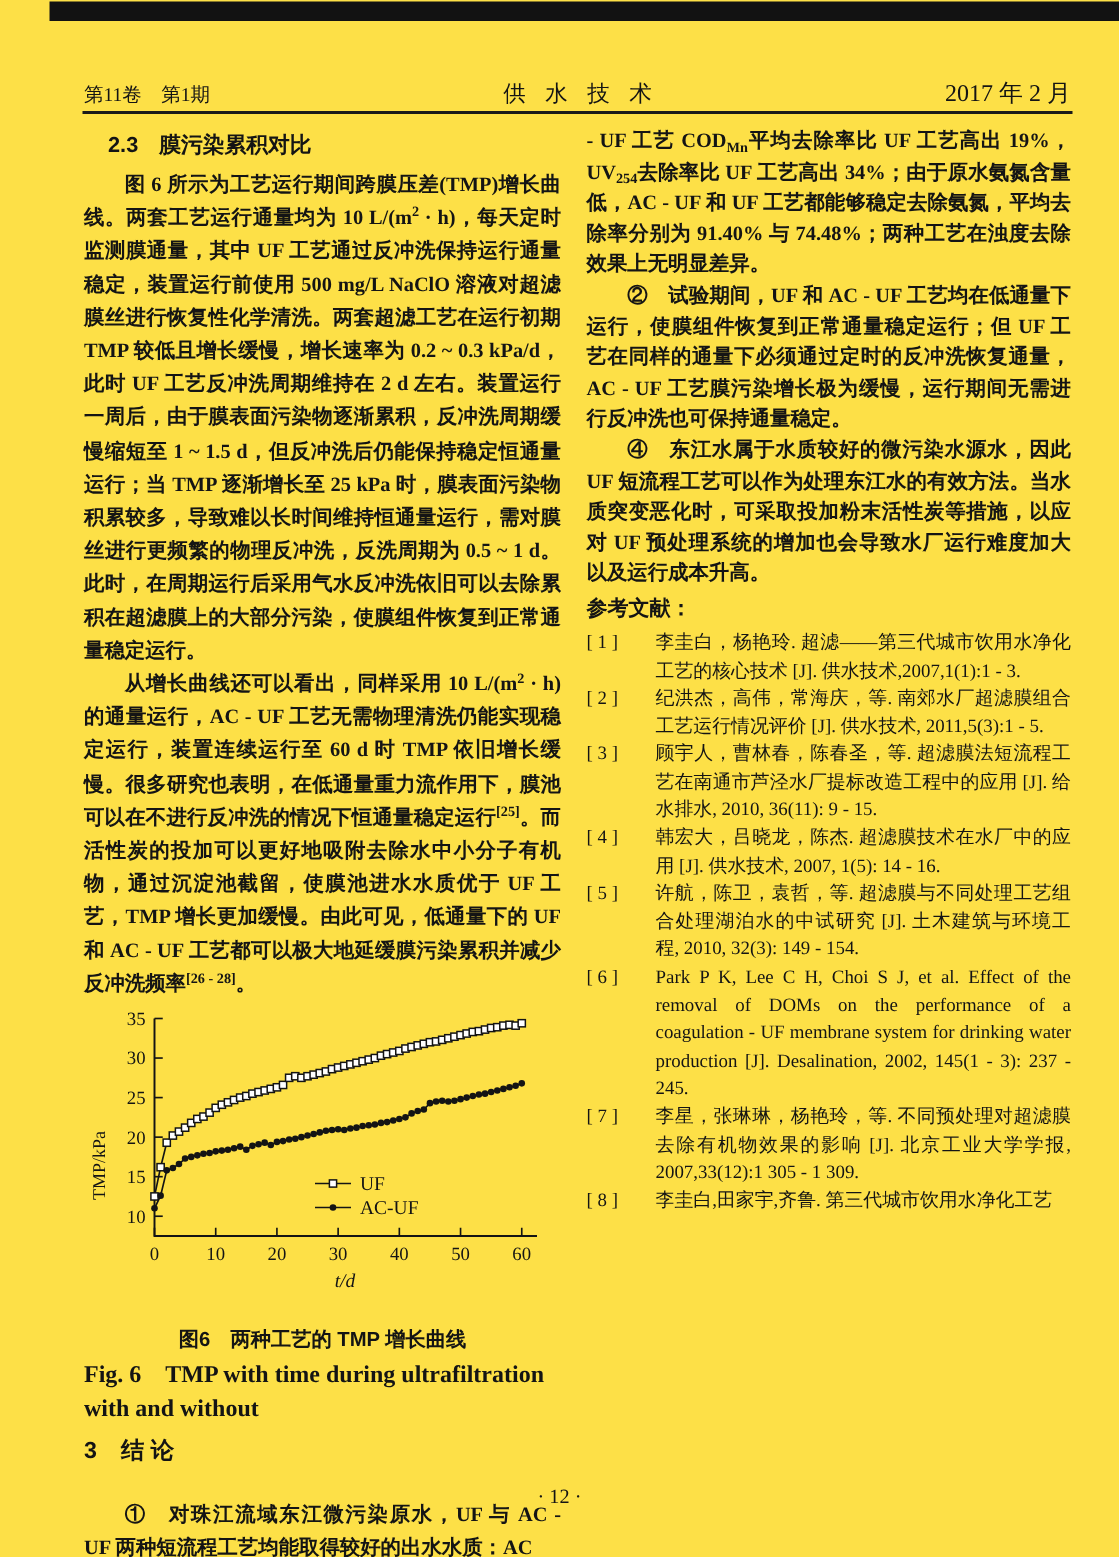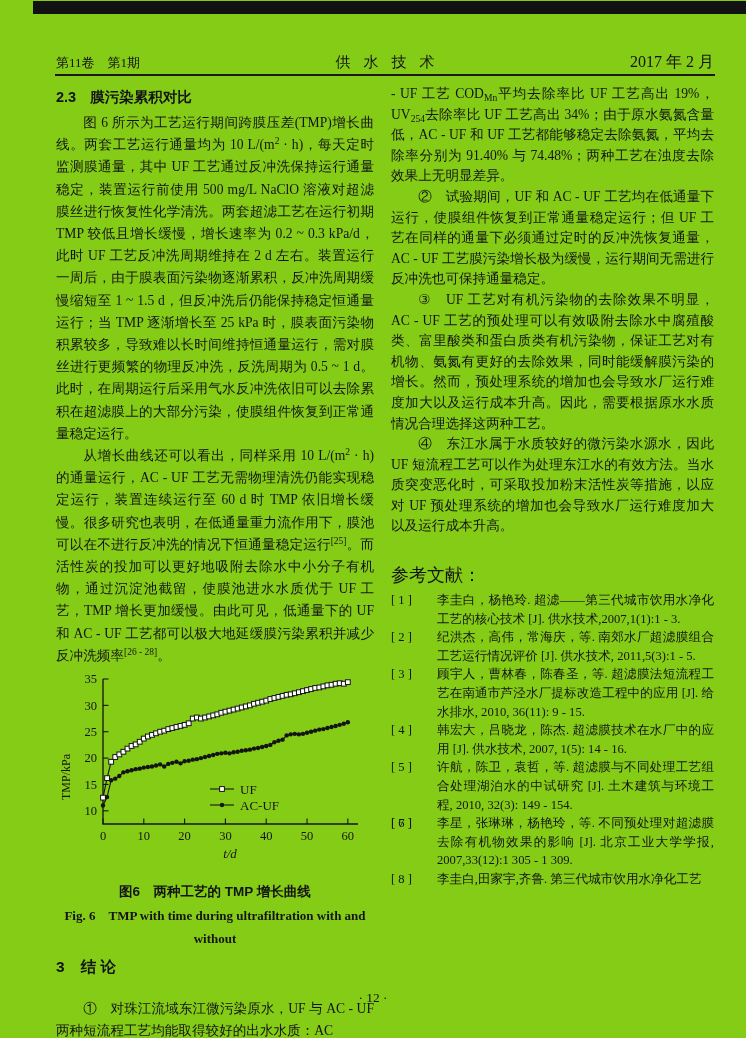--- a/index.html
+++ b/index.html
@@ -1,42 +1,42 @@
 <!DOCTYPE html>
 <html><head>
 <meta charset="utf-8">
 <style>
   html,body{margin:0;padding:0;background:#e8e8e6;}
-  .page{position:relative;width:746px;height:1038px;margin:0 auto;background:#84cc16;overflow:hidden;
+  .page{position:relative;width:746px;height:1038px;margin:0 auto;background:#fde047;overflow:hidden;
         font-family:"Liberation Serif","DejaVu Serif",serif;color:#141414;}
   .scan-bar{position:absolute;left:33px;right:0;top:1px;height:13px;background:#121212;}
   .header{position:absolute;left:56px;right:32px;top:52px;display:flex;align-items:baseline;}
   .header .hl{font-size:13px;width:170px;}
   .header .hc{flex:1;text-align:center;font-size:15px;letter-spacing:13px;text-indent:13px;}
   .header .hr{font-size:16px;width:170px;text-align:right;}
   .header-rule{position:absolute;left:55px;right:31px;top:74px;border-top:2.5px solid #1a1a1a;}
   .col-left{position:absolute;left:56px;top:84px;width:318px;}
   .col-right{position:absolute;left:391px;top:84px;width:323px;}
   .h23{font-family:"Liberation Sans","DejaVu Sans",sans-serif;font-weight:bold;font-size:14.5px;
-       line-height:26px;margin:0 0 2px 0;}
+       line-height:26px;margin:0 0 2px 16px;}
   .h23 .no{margin-right:14px;}
   .h3{font-family:"Liberation Sans","DejaVu Sans",sans-serif;font-weight:bold;font-size:15.5px;
       line-height:26px;margin:4px 0 18px 0;}
   .h3 .no{margin-right:16px;}
-  .para{font-size:13.6px;line-height:22.2px;text-align:justify;margin:0;}
+  .para{font-size:13.6px;line-height:22.2px;text-align:justify;margin:0;font-weight:bold;}
   .para.ind{text-indent:2em;}
   .col-right .para{line-height:20.6px;}
   sup{font-size:9.5px;line-height:0;vertical-align:5px;}
   sub{font-size:9.5px;line-height:0;vertical-align:-3px;}
   .chart-block{margin:4px 0 0 2px;}
   .cap-cn{font-family:"Liberation Sans","DejaVu Sans",sans-serif;font-weight:bold;font-size:13.5px;
           text-align:center;margin-top:6px;}
-  .cap-en{font-weight:bold;font-size:13px;text-align:center;line-height:23px;margin-top:3px;}
-  .refs-h{font-family:"Liberation Sans","DejaVu Sans",sans-serif;font-weight:normal;font-size:18px;
-          margin:26px 0 4px 0;}
+  .cap-en{font-weight:bold;font-size:16px;text-align:left;line-height:23px;margin-top:3px;}
+  .refs-h{font-family:"Liberation Sans","DejaVu Sans",sans-serif;font-weight:bold;font-size:14px;
+          margin:4px 0 4px 0;}
   .ref{position:relative;padding-left:46px;font-size:12.6px;line-height:18.6px;text-align:justify;}
   .ref .num{position:absolute;left:0;top:0;}
   .footer{position:absolute;left:0;right:0;top:990px;text-align:center;font-size:13.5px;}
   svg text{font-family:"Liberation Serif","DejaVu Serif",serif;fill:#141414;}
 </style>
 </head>
 <body>
 
 <div class="page">
   <div class="scan-bar"></div>
@@ -231,21 +231,20 @@
 
     <div class="h3">
       <span class="no">3</span><span>结 论</span>
     </div>
     <p class="para ind">①　对珠江流域东江微污染原水，UF 与 AC - UF 两种短流程工艺均能取得较好的出水水质：AC</p>
   </div>
 
   <div class="col-right">
     <p class="para">- UF 工艺 COD<sub>Mn</sub>平均去除率比 UF 工艺高出 19%，UV<sub>254</sub>去除率比 UF 工艺高出 34%；由于原水氨氮含量低，AC - UF 和 UF 工艺都能够稳定去除氨氮，平均去除率分别为 91.40% 与 74.48%；两种工艺在浊度去除效果上无明显差异。</p>
     <p class="para ind">②　试验期间，UF 和 AC - UF 工艺均在低通量下运行，使膜组件恢复到正常通量稳定运行；但 UF 工艺在同样的通量下必须通过定时的反冲洗恢复通量，AC - UF 工艺膜污染增长极为缓慢，运行期间无需进行反冲洗也可保持通量稳定。</p>
-    <p class="para ind">③　UF 工艺对有机污染物的去除效果不明显，AC - UF 工艺的预处理可以有效吸附去除水中腐殖酸类、富里酸类和蛋白质类有机污染物，保证工艺对有机物、氨氮有更好的去除效果，同时能缓解膜污染的增长。然而，预处理系统的增加也会导致水厂运行难度加大以及运行成本升高。因此，需要根据原水水质情况合理选择这两种工艺。</p>
     <p class="para ind">④　东江水属于水质较好的微污染水源水，因此 UF 短流程工艺可以作为处理东江水的有效方法。当水质突变恶化时，可采取投加粉末活性炭等措施，以应对 UF 预处理系统的增加也会导致水厂运行难度加大以及运行成本升高。</p>
 
     <div class="refs-h">参考文献：</div>
     <div id="refs-list">
   <div class="ref">
     <span class="num">[ 1 ]</span>
     <span class="txt">李圭白，杨艳玲. 超滤——第三代城市饮用水净化工艺的核心技术 [J]. 供水技术,2007,1(1):1 - 3.</span>
   </div>
 
   <div class="ref">
@@ -263,20 +262,21 @@
     <span class="txt">韩宏大，吕晓龙，陈杰. 超滤膜技术在水厂中的应用 [J]. 供水技术, 2007, 1(5): 14 - 16.</span>
   </div>
 
   <div class="ref">
     <span class="num">[ 5 ]</span>
     <span class="txt">许航，陈卫，袁哲，等. 超滤膜与不同处理工艺组合处理湖泊水的中试研究 [J]. 土木建筑与环境工程, 2010, 32(3): 149 - 154.</span>
   </div>
 
   <div class="ref">
     <span class="num">[ 6 ]</span>
+    <span class="txt">Park P K, Lee C H, Choi S J, et al. Effect of the removal of DOMs on the performance of a coagulation - UF membrane system for drinking water production [J]. Desalination, 2002, 145(1 - 3): 237 - 245.</span>
   </div>
 
   <div class="ref">
     <span class="num">[ 7 ]</span>
     <span class="txt">李星，张琳琳，杨艳玲，等. 不同预处理对超滤膜去除有机物效果的影响 [J]. 北京工业大学学报, 2007,33(12):1 305 - 1 309.</span>
   </div>
 
   <div class="ref">
     <span class="num">[ 8 ]</span>
     <span class="txt">李圭白,田家宇,齐鲁. 第三代城市饮用水净化工艺</span>

